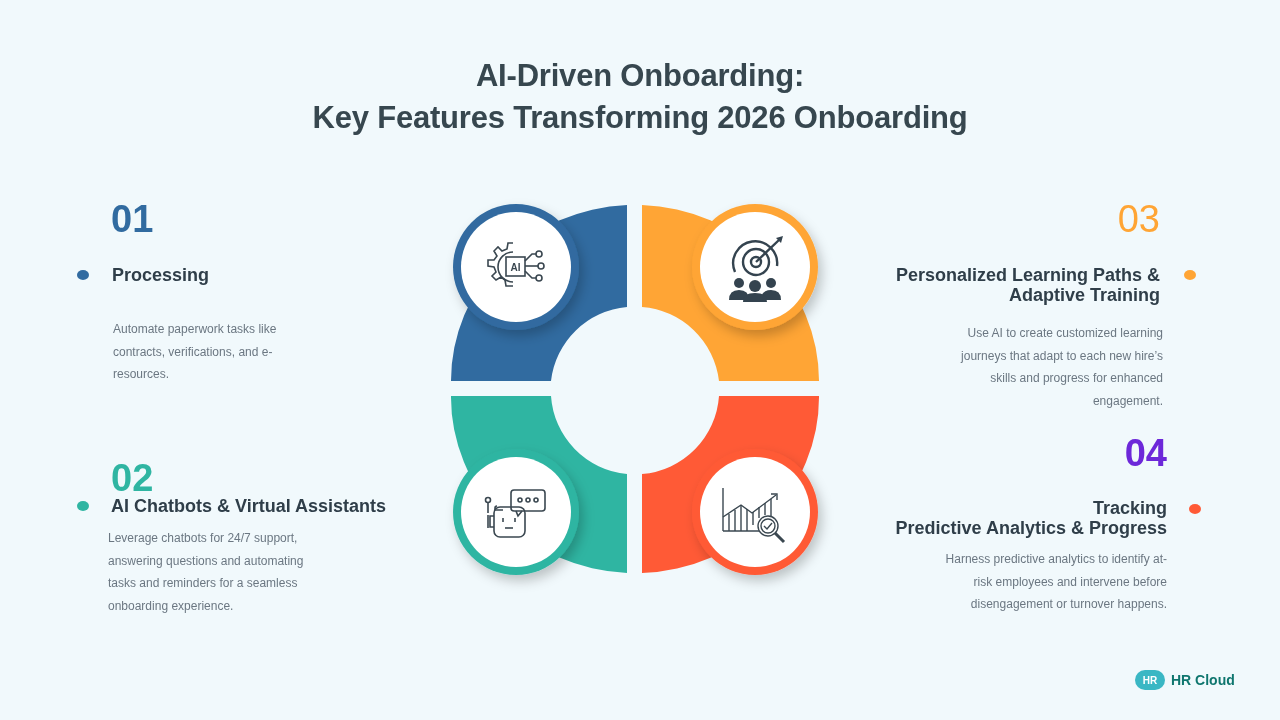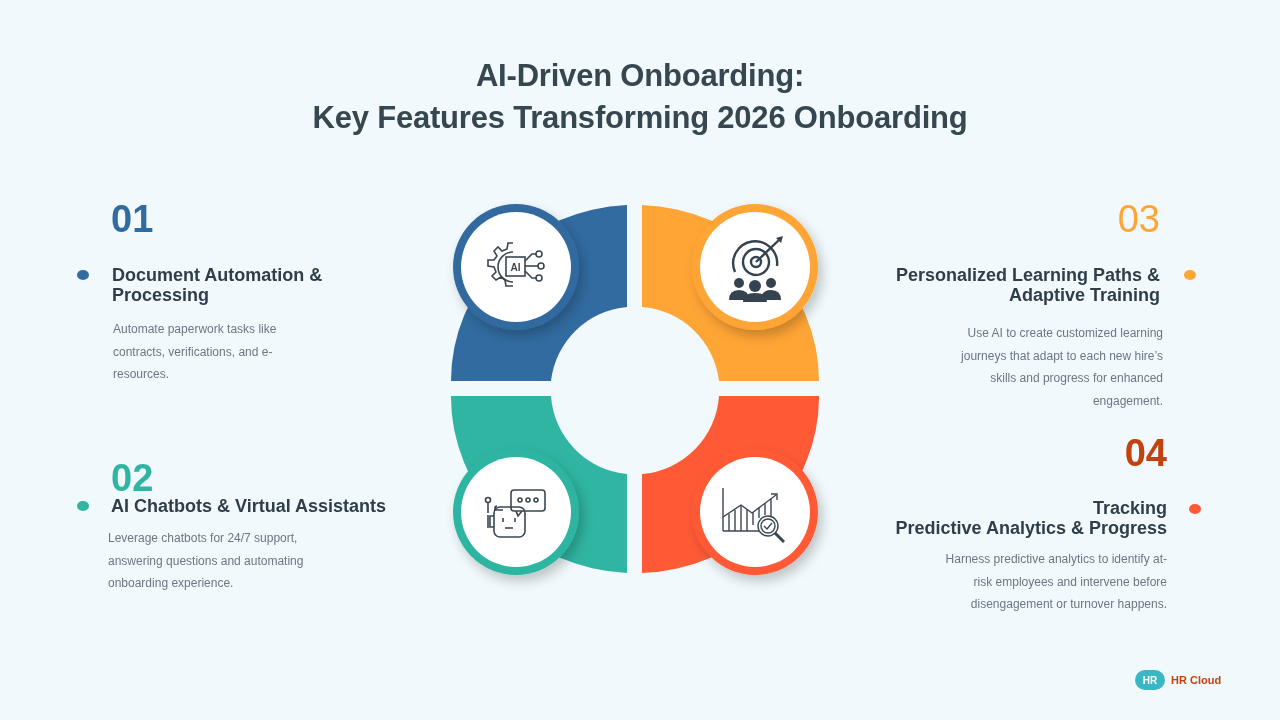--- a/index.html
+++ b/index.html
@@ -8,65 +8,65 @@
   .title { position:absolute; top:55px; left:0; width:1280px; text-align:center; font-size:31px; font-weight:bold; line-height:42px; color:#37474f; letter-spacing:-0.2px; }
   .num { position:absolute; font-size:38px; font-weight:bold; line-height:40px; }
   .head { position:absolute; font-size:18px; font-weight:bold; line-height:20px; color:#2f3e49; }
   .desc { position:absolute; font-size:12px; line-height:22.5px; color:#6b7782; }
   .dot { position:absolute; width:12px; height:10px; border-radius:50%; }
   .left { text-align:left; }
   .right { text-align:right; }
   .diagram { position:absolute; left:440px; top:195px; width:400px; height:400px; }
   .logo { position:absolute; left:1135px; top:670px; display:flex; align-items:center; gap:6px; }
   .logo .cloud { width:30px; height:20px; background:#3ab7c4; border-radius:10px; color:#fff; font-size:10px; font-weight:bold; display:flex; align-items:center; justify-content:center; }
-  .logo .txt { color:#c2410c; font-weight:bold; font-size:11px; }
+  .logo .txt { color:#0f766e; font-weight:bold; font-size:14px; }
 </style>
 </head>
 <body>
 
 <div class="title">
   <div>AI-Driven Onboarding:</div>
   <div>Key Features Transforming 2026 Onboarding</div>
 </div>
 
 <div class="num left" style="left:111px; top:199px; color:#316ba0;">01</div>
 <div class="dot" style="left:77px; top:270px; background:#316ba0;"></div>
 <div class="head left" style="left:112px; top:265px;">
-  <div>Document Automation &amp;</div>
   <div>Processing</div>
 </div>
 <div class="desc left" style="left:113px; top:318px;">
   <div>Automate paperwork tasks like</div>
   <div>contracts, verifications, and e-</div>
   <div>resources.</div>
 </div>
 
 <div class="num left" style="left:111px; top:430px; color:#2fb5a2;margin-top:28px;">02</div>
 <div class="dot" style="left:77px; top:501px; background:#2fb5a2;"></div>
 <div class="head left" style="left:111px; top:496px;">AI Chatbots &amp; Virtual Assistants</div>
 <div class="desc left" style="left:108px; top:527px;">
   <div>Leverage chatbots for 24/7 support,</div>
   <div>answering questions and automating</div>
+  <div>tasks and reminders for a seamless</div>
   <div>onboarding experience.</div>
 </div>
 
 <div class="num right" style="right:120px; top:199px; color:#ffa535; font-weight:normal;">03</div>
 <div class="dot" style="left:1184px; top:270px; background:#ffa535;"></div>
 <div class="head right" style="right:120px; top:265px;">
   <div>Personalized Learning Paths &amp;</div>
   <div>Adaptive Training</div>
 </div>
 <div class="desc right" style="right:117px; top:322px;">
   <div>Use AI to create customized learning</div>
   <div>journeys that adapt to each new hire’s</div>
   <div>skills and progress for enhanced</div>
   <div>engagement.</div>
 </div>
 
-<div class="num right" style="right:113px; top:433px; color:#c2410c;text-align:center;">04</div>
+<div class="num right" style="right:113px; top:433px; color:#6d28d9;text-align:center;">04</div>
 <div class="dot" style="left:1189px; top:504px; background:#ff5a36;"></div>
 <div class="head right" style="right:113px; top:498px;">
   <div>Tracking</div>
   <div>Predictive Analytics &amp; Progress</div>
 </div>
 <div class="desc right" style="right:113px; top:548px;">
   <div>Harness predictive analytics to identify at-</div>
   <div>risk employees and intervene before</div>
   <div>disengagement or turnover happens.</div>
 </div>

